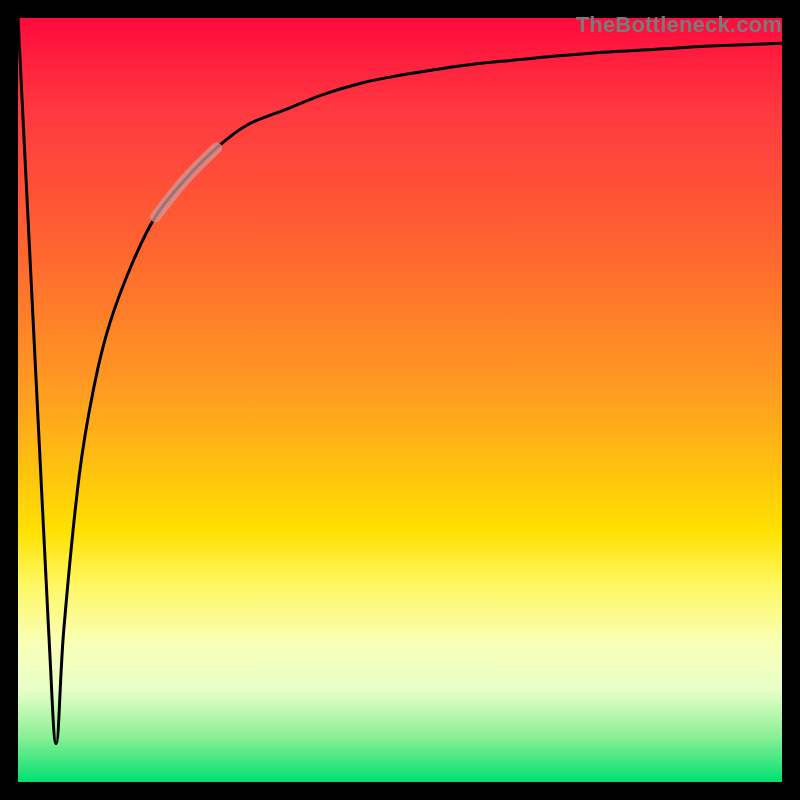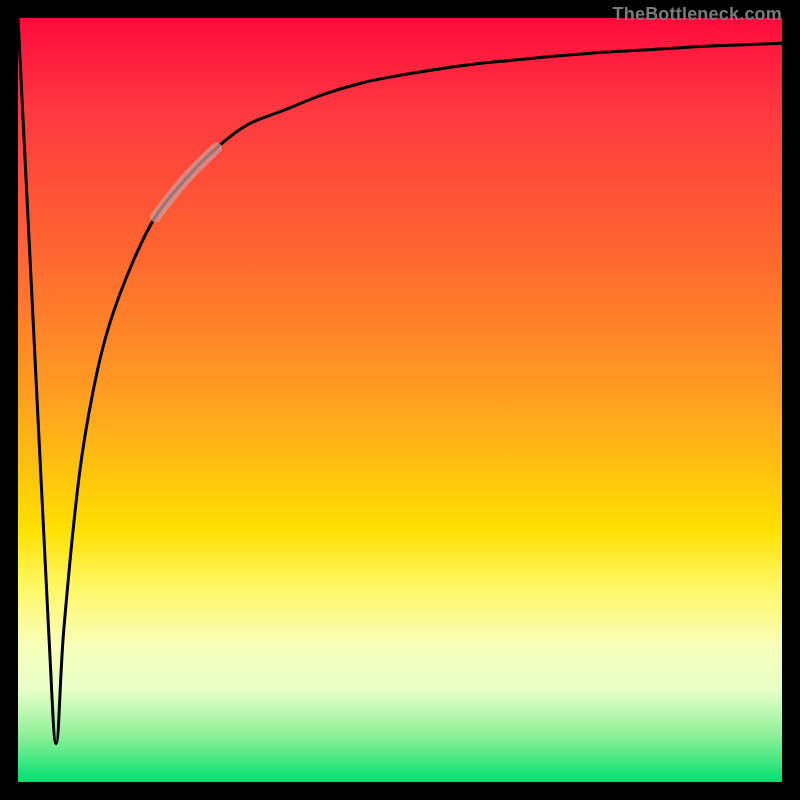--- a/index.html
+++ b/index.html
@@ -31,24 +31,24 @@
       #ffe000 67%,
       #fff760 74%,
       #f8ffb8 82%,
       #e6ffc8 88%,
       #8cf096 94%,
       #00e070 100%
     );
   }
   .watermark {
     position: absolute;
-    top: 4px;
+    top: 12px;
     right: 18px;
     color: #7a7a7a;
-    font-size: 18px;
+    font-size: 22px;
     font-weight: 600;
     letter-spacing: 0.2px;
     user-select: none;
   }
   svg.curve {
     position: absolute;
     left: 0;
     top: 0;
     width: 764px;
     height: 764px;

